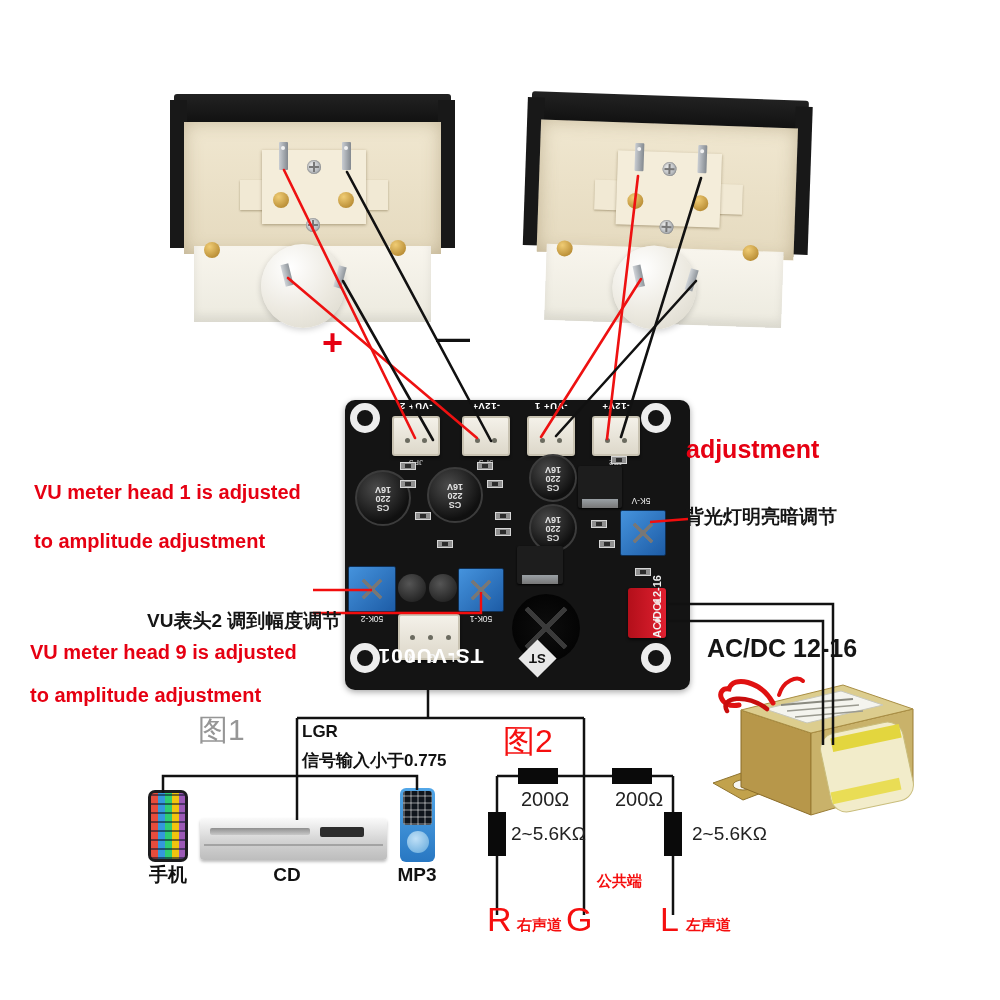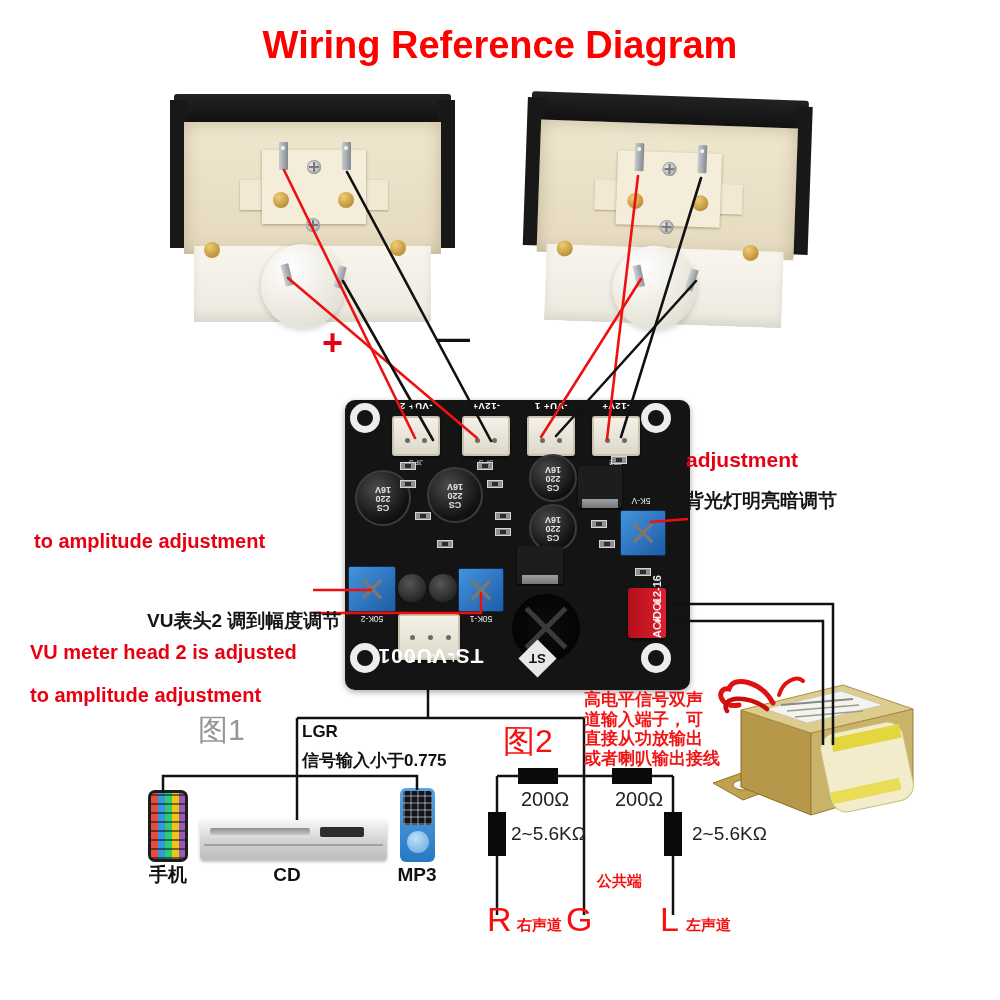--- a/index.html
+++ b/index.html
@@ -124,21 +124,20 @@
                       repeating-linear-gradient(90deg,rgba(255,255,255,.28) 0 2px,transparent 2px 7px);}
   .mp3 .pad{width:22px;height:22px;margin:6px auto 0;border-radius:50%;background:radial-gradient(circle at 40% 35%,#bfe0f7,#5fa6da);}
   svg.overlay{position:absolute;left:0;top:0;z-index:6;pointer-events:none;}
   .lbl{z-index:7;}
 </style>
 </head>
 <body>
 
 <div class="canvas">
 
-  <div class="abs title lbl">Wiring Reference Diagram</div>
 
   <div class="abs meter" style="left:170px;top:94px">
     <div class="m-top"></div>
     <div class="m-sideL"></div>
     <div class="m-sideR"></div>
     <div class="m-back"></div>
     <div class="m-lower"></div>
     <div class="m-cross"></div>
     <div class="m-tblock"></div>
     <div class="m-pin p1"></div>
@@ -318,43 +317,39 @@
       <rect x="518" y="768" width="40" height="16"></rect>
       <rect x="612" y="768" width="40" height="16"></rect>
       <rect x="488" y="812" width="18" height="44"></rect>
       <rect x="664" y="812" width="18" height="44"></rect>
     </g>
   </svg>
 
   <div class="abs lbl plus" style="left:322px;top:322px">+</div>
   <div class="abs lbl minus" style="left:436px;top:318px">—</div>
 
+  <div class="abs lbl en-red" style="left:34px;top:481px">VU meter head 1 is adjusted</div>
   <div class="abs lbl en-red" style="left:34px;top:530px">to amplitude adjustment</div>
   <div class="abs lbl cn-black" style="left:147px;top:608px">VU表头2 调到幅度调节</div>
-  <div class="abs lbl en-red" style="left:30px;top:641px">VU meter head 2 is adjusted</div>
+  <div class="abs lbl en-red" style="left:30px;top:641px">VU meter head 9 is adjusted</div>
   <div class="abs lbl en-red" style="left:30px;top:684px">to amplitude adjustment</div>
 
-  <div class="abs lbl en-red" style="left:686px;top:448px;font-size:21px">adjustment</div>
-  <div class="abs lbl cn-black" style="left:685px;top:488px">背光灯明亮暗调节</div>
-
+  <div class="abs lbl en-red" style="left:686px;top:435px;font-size:25px">adjustment</div>
+  <div class="abs lbl cn-black" style="left:685px;top:504px">背光灯明亮暗调节</div>
+
+  <div class="abs lbl acdc" style="left:707px;top:634px">AC/DC 12-16</div>
 
   <div class="abs lbl fig1" style="left:198px;top:710px">图1</div>
   <div class="abs lbl lgr" style="left:302px;top:722px">LGR</div>
   <div class="abs lbl signote" style="left:302px;top:749px">信号输入小于0.775</div>
   <div class="abs lbl devlbl" style="left:146px;top:862px;width:44px">手机</div>
   <div class="abs lbl devlbl" style="left:272px;top:864px;width:30px">CD</div>
   <div class="abs lbl devlbl" style="left:397px;top:864px;width:40px">MP3</div>
 
   <div class="abs lbl fig2" style="left:503px;top:720px">图2</div>
-  <div class="abs lbl rednote" style="left:584px;top:690px">
-    <div>高电平信号双声</div>
-    <div>道输入端子，可</div>
-    <div>直接从功放输出</div>
-    <div>或者喇叭输出接线</div>
-  </div>
   <div class="abs lbl resval" style="left:521px;top:788px">200Ω</div>
   <div class="abs lbl resval" style="left:615px;top:788px">200Ω</div>
   <div class="abs lbl resval" style="left:511px;top:823px;font-size:19px">2~5.6KΩ</div>
   <div class="abs lbl resval" style="left:692px;top:823px;font-size:19px">2~5.6KΩ</div>
 
   <div class="abs lbl termbig" style="left:487px;top:900px">R</div>
   <div class="abs lbl termcn" style="left:517px;top:916px">右声道</div>
   <div class="abs lbl termbig" style="left:566px;top:900px">G</div>
   <div class="abs lbl termcn" style="left:597px;top:872px">公共端</div>
   <div class="abs lbl termbig" style="left:660px;top:900px">L</div>

